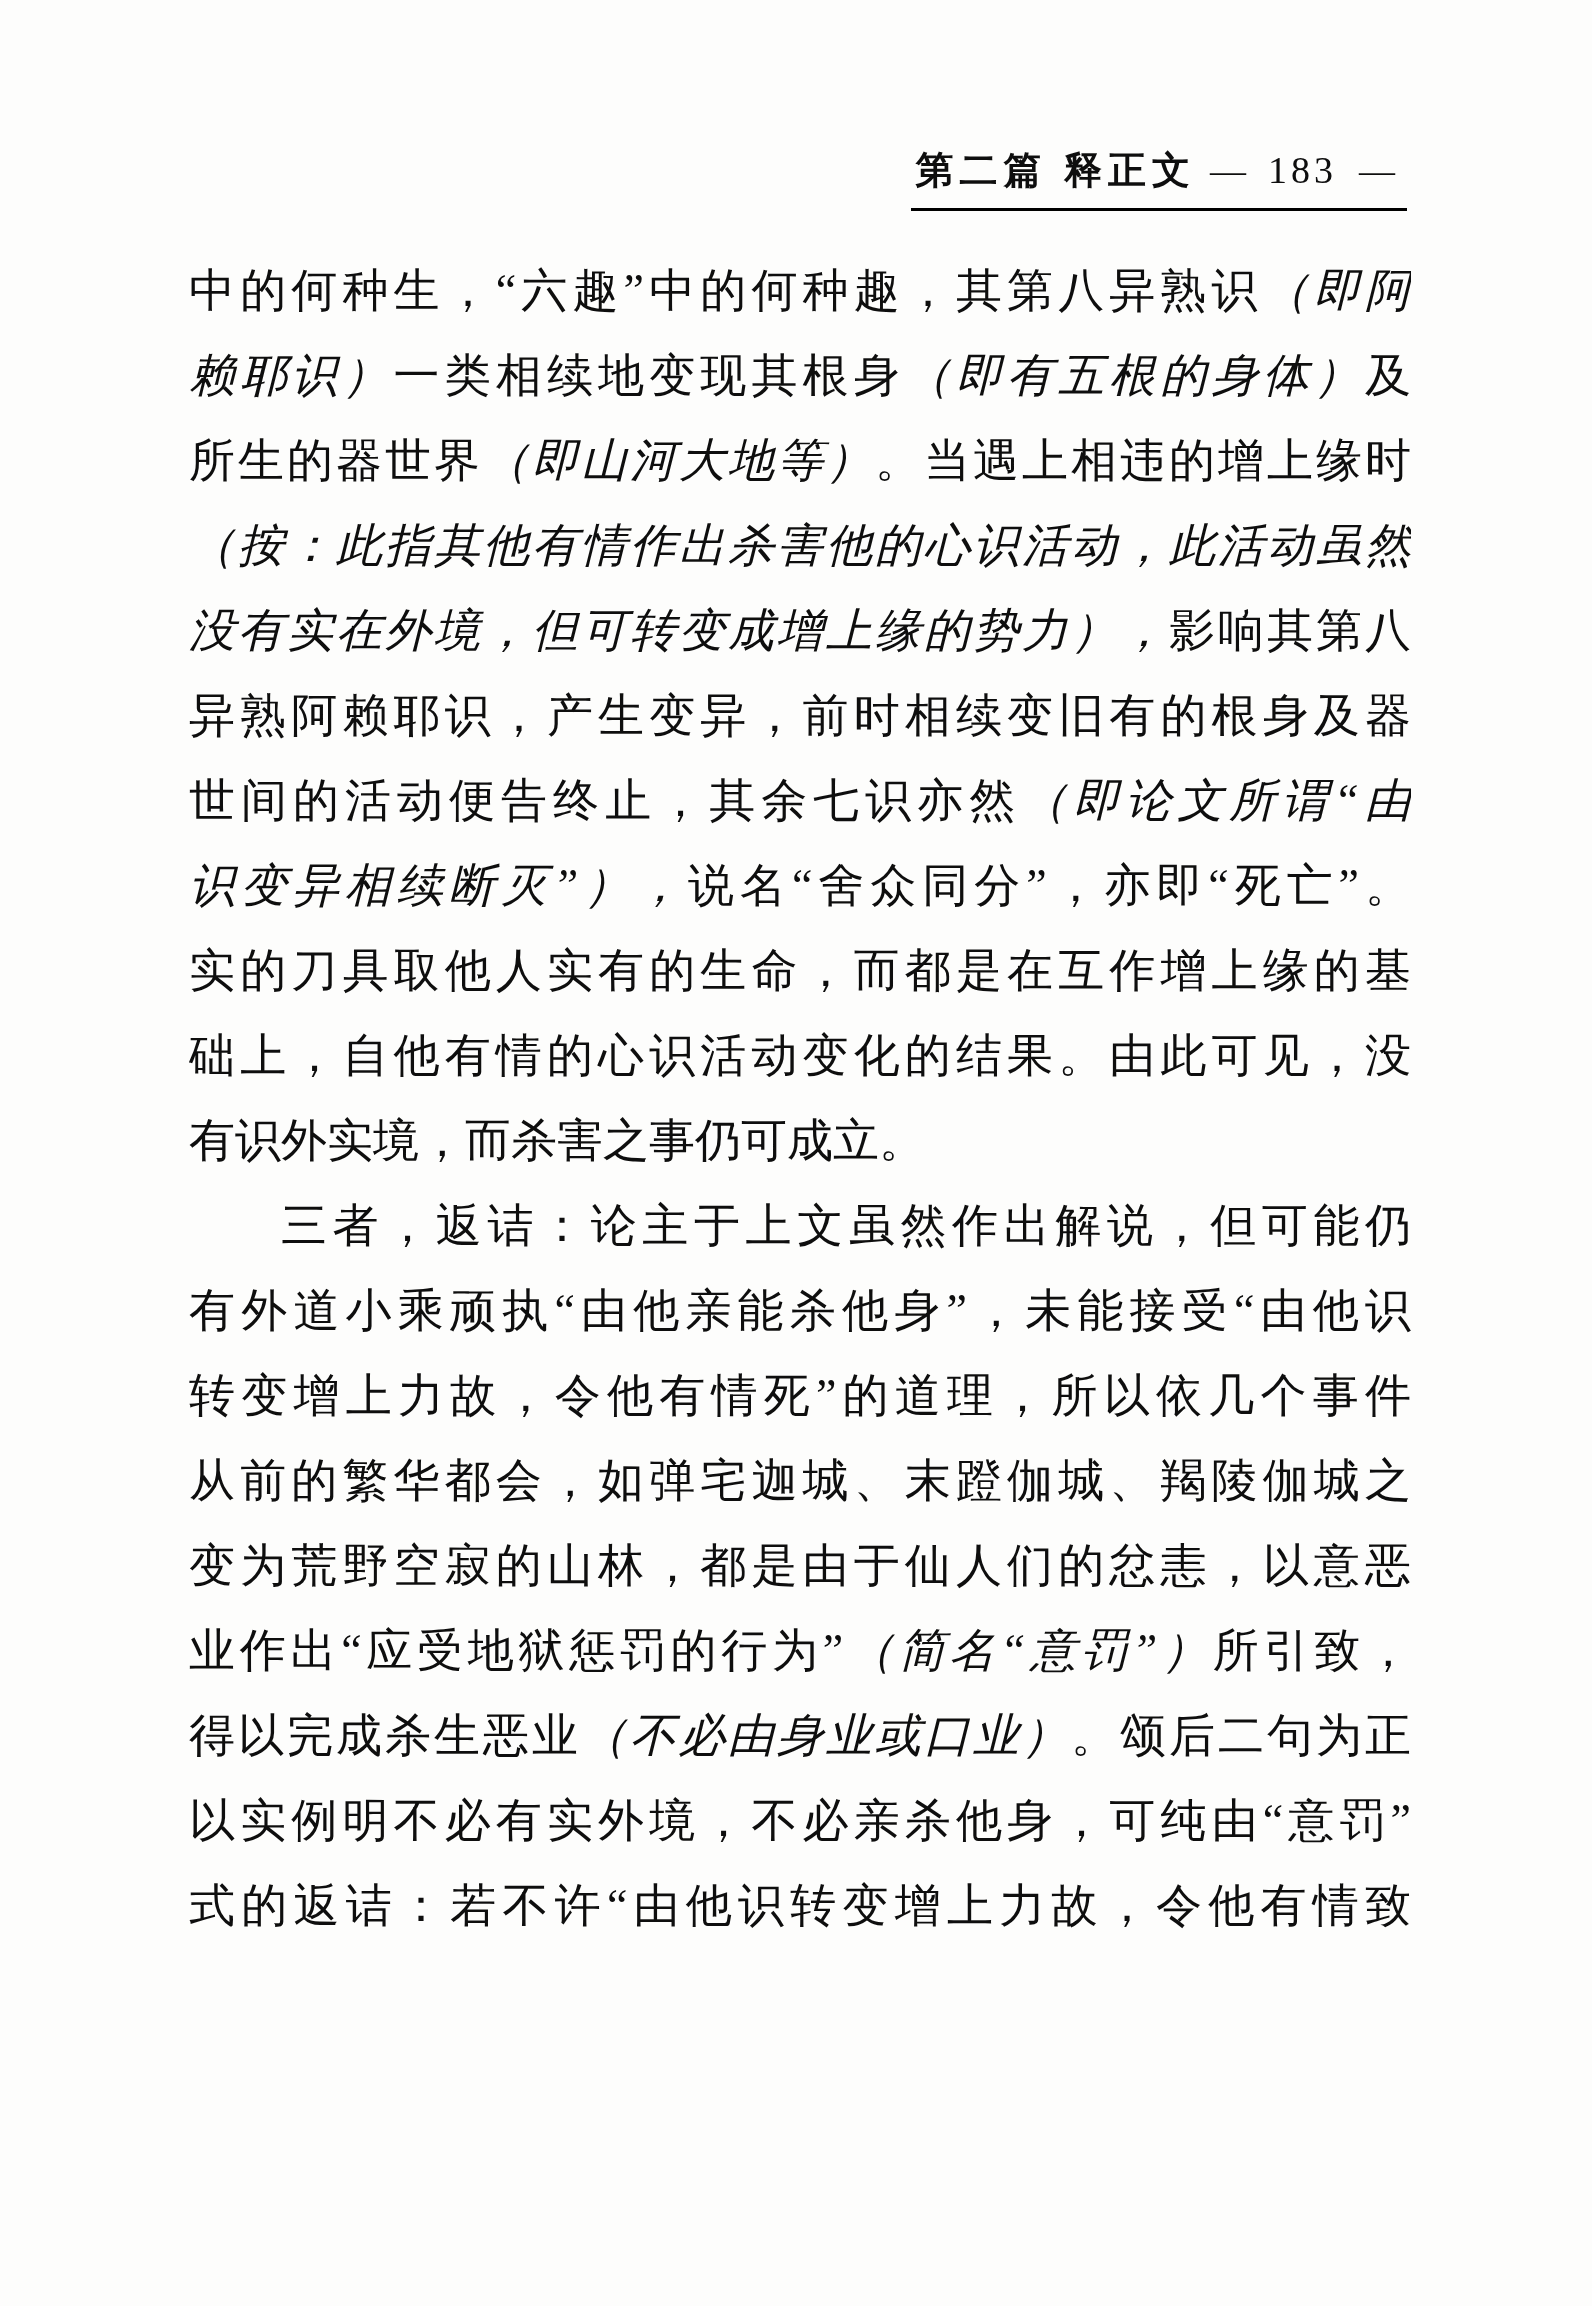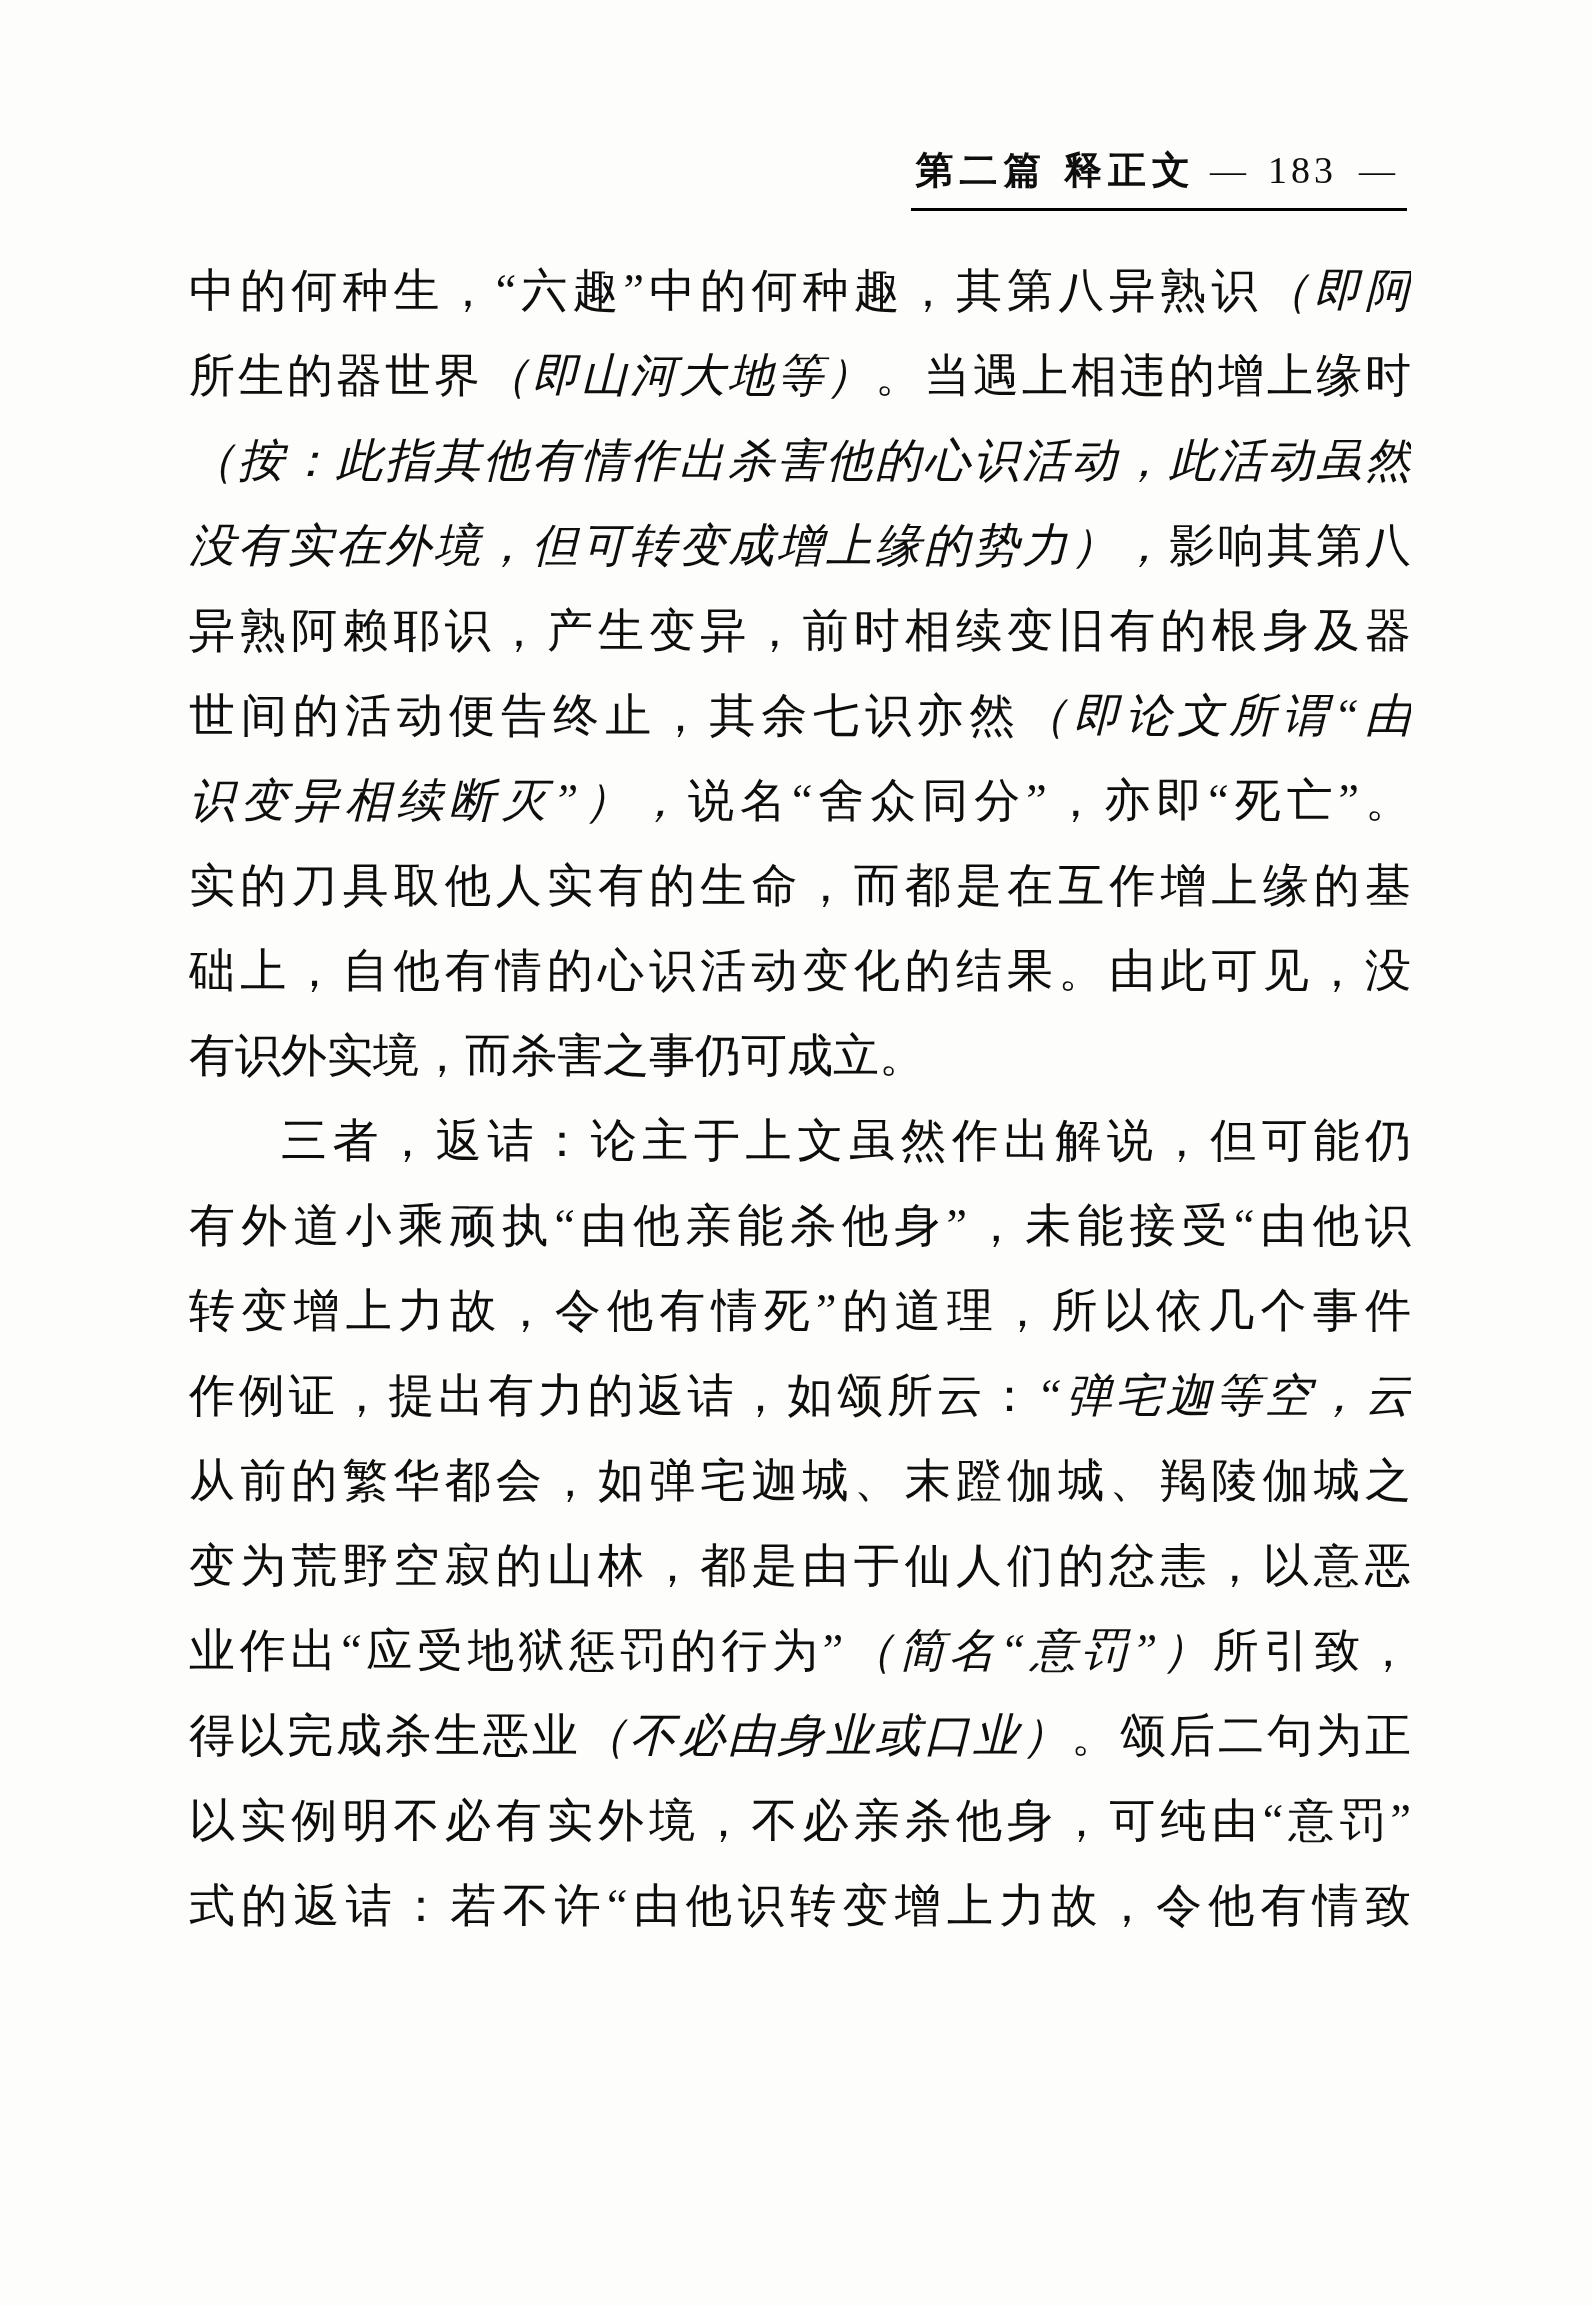--- a/index.html
+++ b/index.html
@@ -84,33 +84,33 @@
     <div class="running-head-inner">
       <span class="chapter-title">第二篇 释正文</span>
       <span class="head-dash">—</span>
       <span class="page-number">183</span>
       <span class="head-dash">—</span>
     </div>
   </div>
 
   <div class="body-text" id="body-text">
       <div class="text-line"><span class="seg-regular">中的何种生，“六趣”中的何种趣，其第八异熟识</span><span class="seg-kai">（即阿</span></div>
+      <div class="text-line"><span class="seg-kai">赖耶识）</span><span class="seg-regular">一类相续地变现其根身</span><span class="seg-kai">（即有五根的身体）</span><span class="seg-regular">及</span></div>
       <div class="text-line"><span class="seg-regular">所生的器世界</span><span class="seg-kai">（即山河大地等）</span><span class="seg-regular">。当遇上相违的增上缘时</span></div>
       <div class="text-line"><span class="seg-kai">（按：此指其他有情作出杀害他的心识活动，此活动虽然</span></div>
       <div class="text-line"><span class="seg-kai">没有实在外境，但可转变成增上缘的势力），</span><span class="seg-regular">影响其第八</span></div>
       <div class="text-line"><span class="seg-regular">异熟阿赖耶识，产生变异，前时相续变旧有的根身及器</span></div>
       <div class="text-line"><span class="seg-regular">世间的活动便告终止，其余七识亦然</span><span class="seg-kai">（即论文所谓“由</span></div>
       <div class="text-line"><span class="seg-kai">识变异相续断灭”），</span><span class="seg-regular">说名“舍众同分”，亦即“死亡”。</span></div>
       <div class="text-line"><span class="seg-regular">实的刀具取他人实有的生命，而都是在互作增上缘的基</span></div>
       <div class="text-line"><span class="seg-regular">础上，自他有情的心识活动变化的结果。由此可见，没</span></div>
       <div class="text-line nojust"><span class="seg-regular">有识外实境，而杀害之事仍可成立。</span></div>
       <div class="text-line indent"><span class="seg-regular">三者，返诘：论主于上文虽然作出解说，但可能仍</span></div>
       <div class="text-line"><span class="seg-regular">有外道小乘顽执“由他亲能杀他身”，未能接受“由他识</span></div>
       <div class="text-line"><span class="seg-regular">转变增上力故，令他有情死”的道理，所以依几个事件</span></div>
-      <div class="text-line"><span class="seg-regular">作例证，提出有力的返诘，如颂所云：</span><span class="seg-kai">“弹宅迦等空，云</span></div>
       <div class="text-line"><span class="seg-regular">从前的繁华都会，如弹宅迦城、末蹬伽城、羯陵伽城之</span></div>
       <div class="text-line"><span class="seg-regular">变为荒野空寂的山林，都是由于仙人们的忿恚，以意恶</span></div>
       <div class="text-line"><span class="seg-regular">业作出“应受地狱惩罚的行为”</span><span class="seg-kai">（简名“意罚”）</span><span class="seg-regular">所引致，</span></div>
       <div class="text-line"><span class="seg-regular">得以完成杀生恶业</span><span class="seg-kai">（不必由身业或口业）</span><span class="seg-regular">。颂后二句为正</span></div>
       <div class="text-line"><span class="seg-regular">以实例明不必有实外境，不必亲杀他身，可纯由“意罚”</span></div>
       <div class="text-line"><span class="seg-regular">式的返诘：若不许“由他识转变增上力故，令他有情致</span></div>
     </div>
 
 </div>
 

